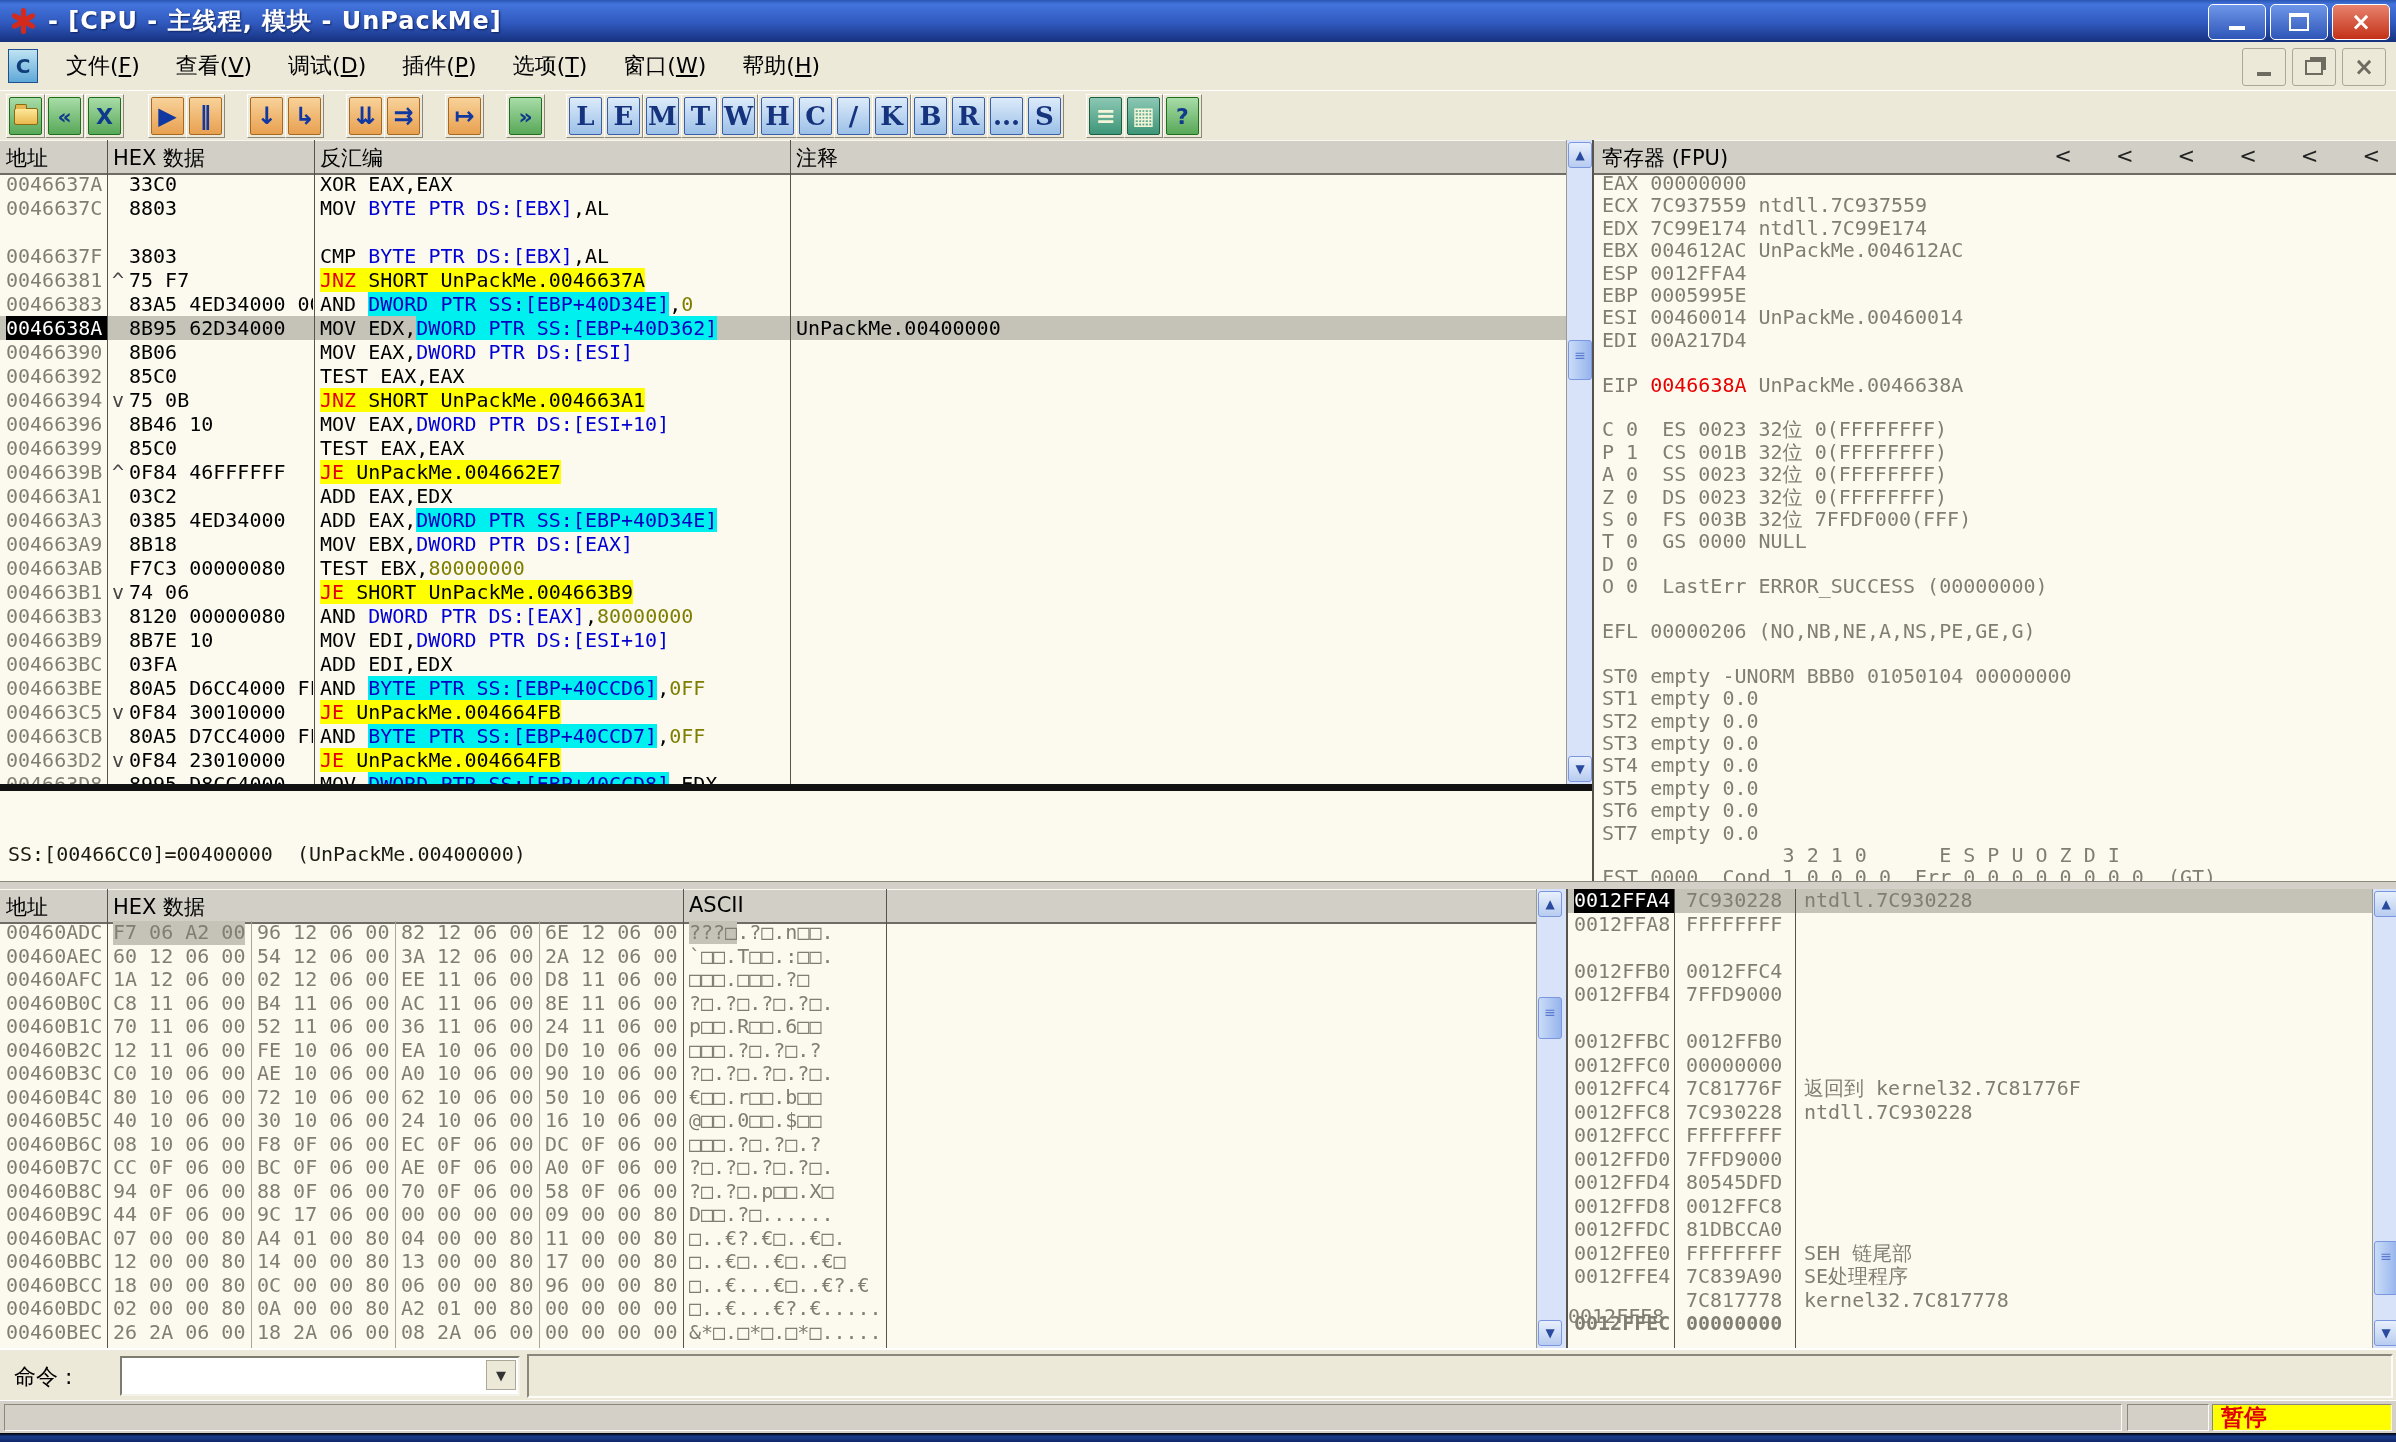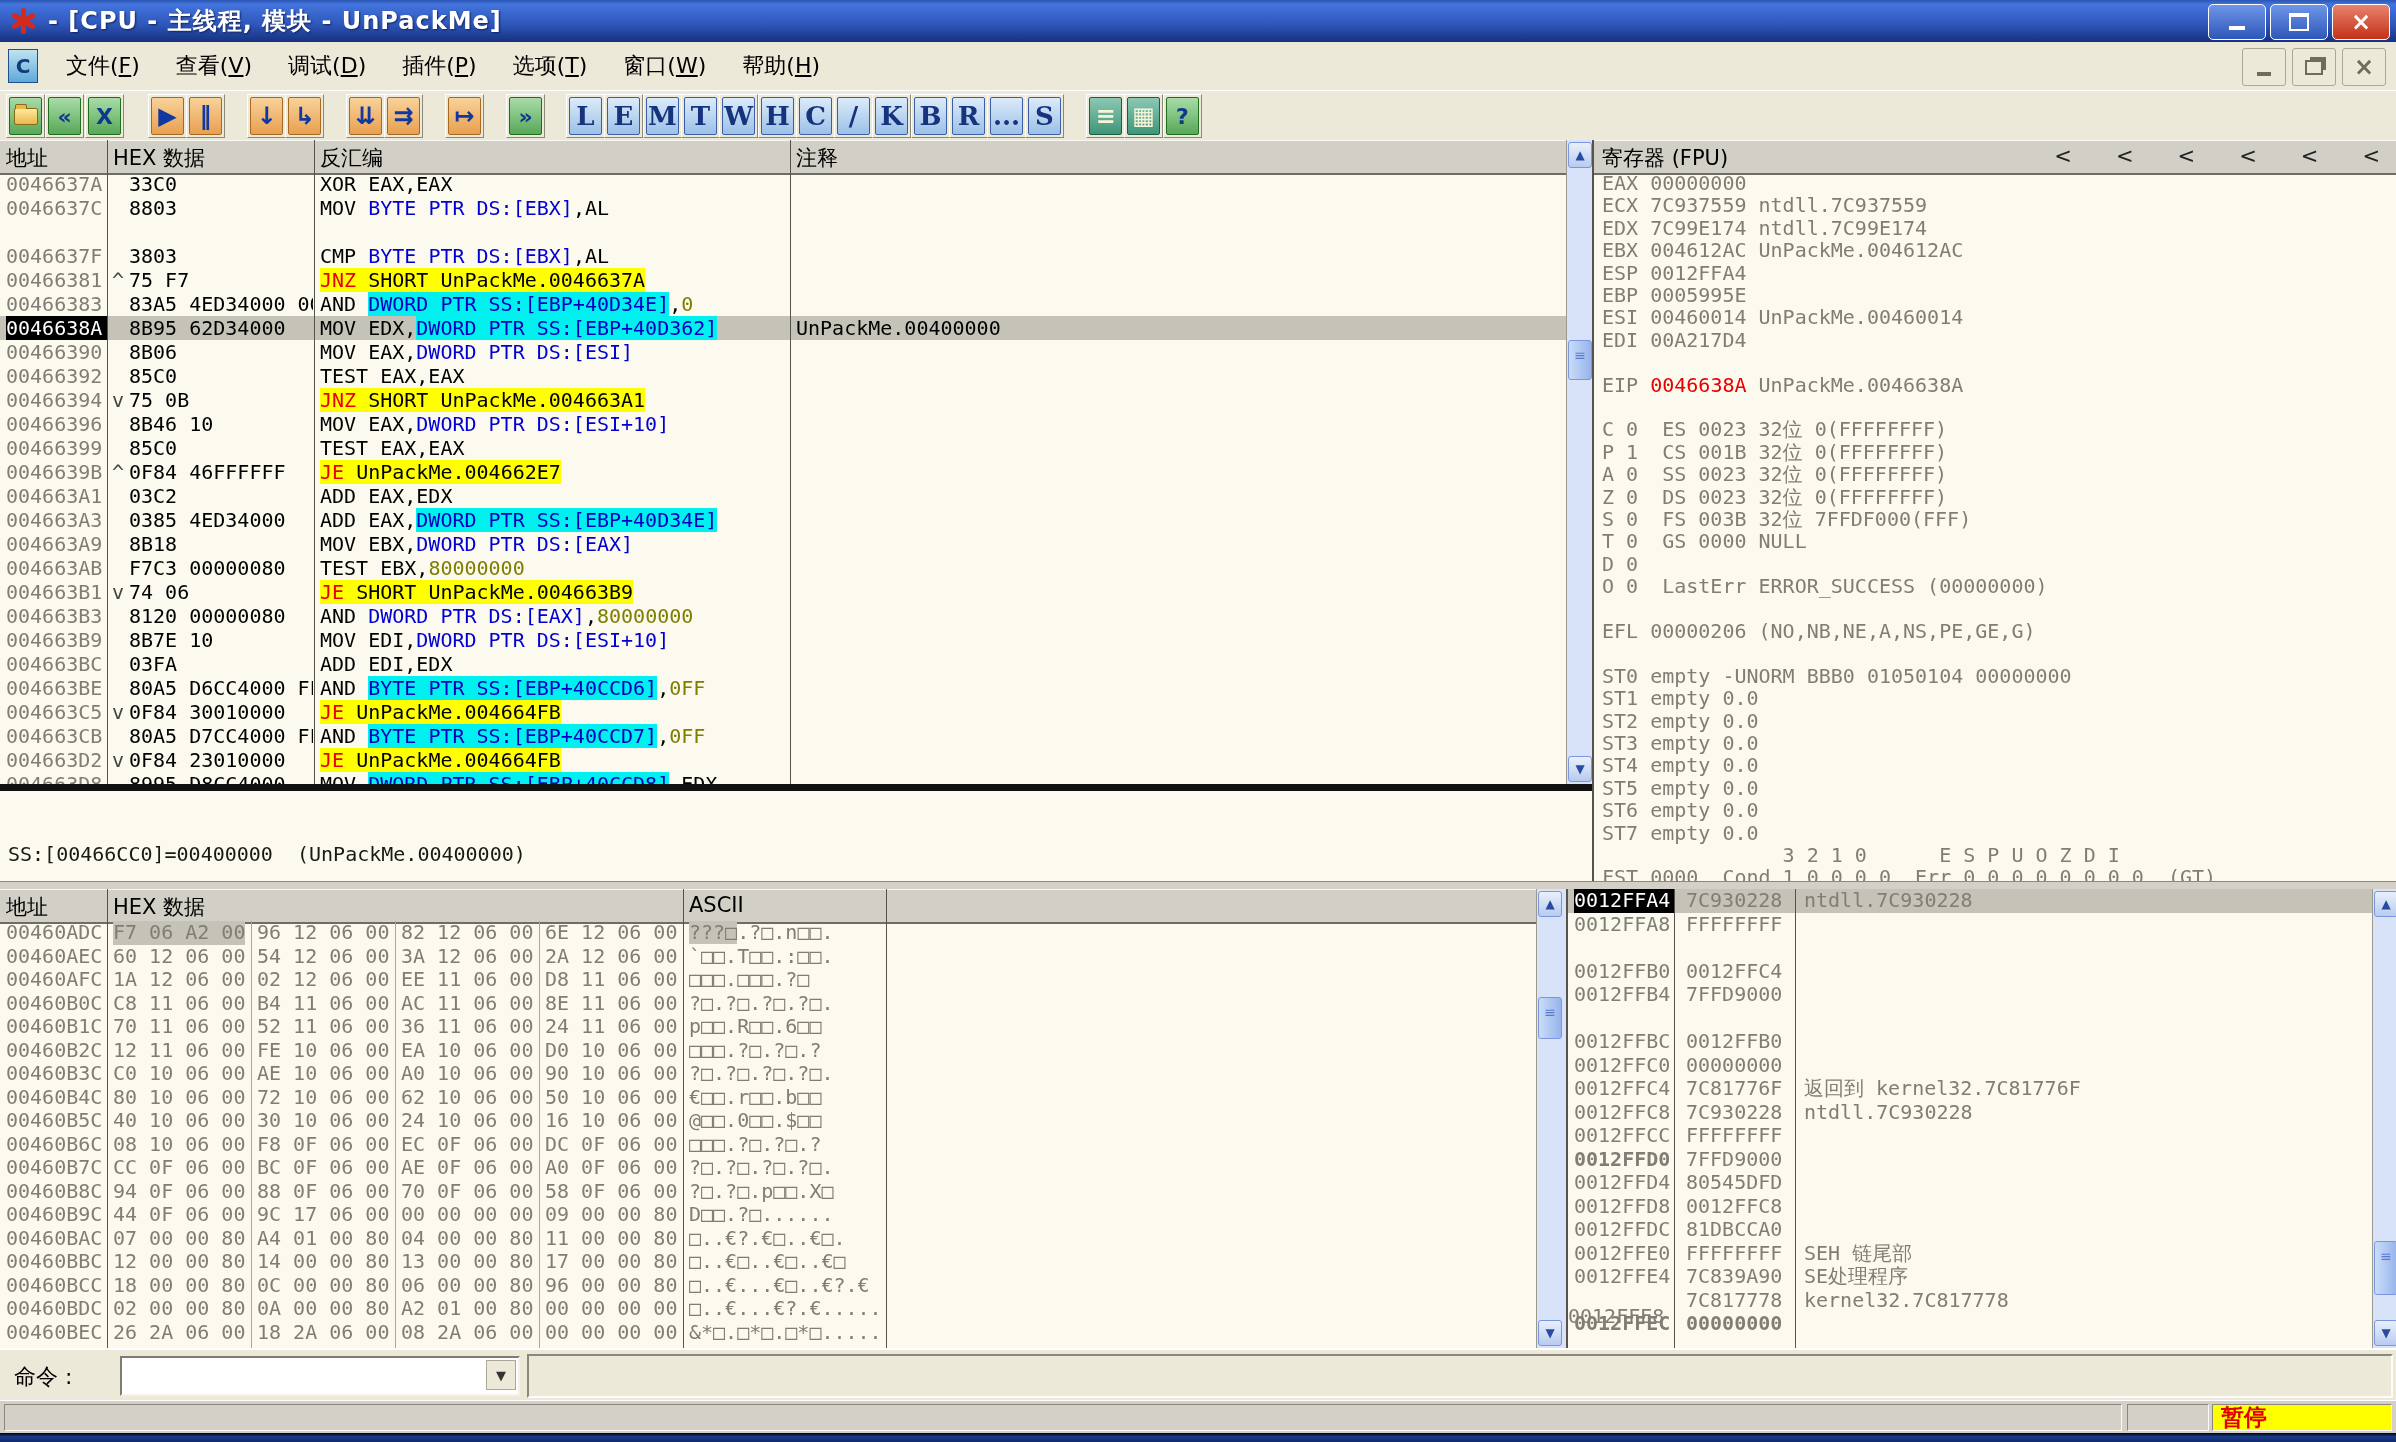--- a/index.html
+++ b/index.html
@@ -325,21 +325,21 @@
     <div id="stack-rows" style="position:absolute;left:0;top:0;width:100%;height:100%;overflow:hidden;">
         <div class="row mono sel-row" style="top: 0px; height: 23.5px; font-size: 20px; line-height: 23.5px;"><span class="cell gray sel-addr" style="left: 6px; width: 100px;">0012FFA4</span><span class="cell gray" style="left: 118px;">7C930228</span><span class="cell gray" style="left: 236px;">ntdll.7C930228</span></div>
         <div class="row mono" style="top: 23.5px; height: 23.5px; font-size: 20px; line-height: 23.5px;"><span class="cell gray" style="left: 6px; width: 100px;">0012FFA8</span><span class="cell gray" style="left: 118px;">FFFFFFFF</span></div>
         <div class="row mono" style="top: 70.5px; height: 23.5px; font-size: 20px; line-height: 23.5px;"><span class="cell gray" style="left: 6px; width: 100px;">0012FFB0</span><span class="cell gray" style="left: 118px;">0012FFC4</span></div>
         <div class="row mono" style="top: 94px; height: 23.5px; font-size: 20px; line-height: 23.5px;"><span class="cell gray" style="left: 6px; width: 100px;">0012FFB4</span><span class="cell gray" style="left: 118px;">7FFD9000</span></div>
         <div class="row mono" style="top: 141px; height: 23.5px; font-size: 20px; line-height: 23.5px;"><span class="cell gray" style="left: 6px; width: 100px;">0012FFBC</span><span class="cell gray" style="left: 118px;">0012FFB0</span></div>
         <div class="row mono" style="top: 164.5px; height: 23.5px; font-size: 20px; line-height: 23.5px;"><span class="cell gray" style="left: 6px; width: 100px;">0012FFC0</span><span class="cell gray" style="left: 118px;">00000000</span></div>
         <div class="row mono" style="top: 188px; height: 23.5px; font-size: 20px; line-height: 23.5px;"><span class="cell gray" style="left: 6px; width: 100px;">0012FFC4</span><span class="cell gray" style="left: 118px;">7C81776F</span><span class="cell gray" style="left: 236px;">返回到 kernel32.7C81776F</span></div>
         <div class="row mono" style="top: 211.5px; height: 23.5px; font-size: 20px; line-height: 23.5px;"><span class="cell gray" style="left: 6px; width: 100px;">0012FFC8</span><span class="cell gray" style="left: 118px;">7C930228</span><span class="cell gray" style="left: 236px;">ntdll.7C930228</span></div>
         <div class="row mono" style="top: 235px; height: 23.5px; font-size: 20px; line-height: 23.5px;"><span class="cell gray" style="left: 6px; width: 100px;">0012FFCC</span><span class="cell gray" style="left: 118px;">FFFFFFFF</span></div>
-        <div class="row mono" style="top: 258.5px; height: 23.5px; font-size: 20px; line-height: 23.5px;"><span class="cell gray" style="left: 6px; width: 100px; font-weight: bold;">0012FFD0</span><span class="cell gray" style="left: 118px;">7FFD9000</span></div>
+        <div class="row mono" style="top: 258.5px; height: 23.5px; font-size: 20px; line-height: 23.5px;"><span class="cell gray" style="left: 6px; width: 100px;">0012FFD0</span><span class="cell gray" style="left: 118px;">7FFD9000</span></div>
         <div class="row mono" style="top: 282px; height: 23.5px; font-size: 20px; line-height: 23.5px;"><span class="cell gray" style="left: 6px; width: 100px;">0012FFD4</span><span class="cell gray" style="left: 118px;">80545DFD</span></div>
         <div class="row mono" style="top: 305.5px; height: 23.5px; font-size: 20px; line-height: 23.5px;"><span class="cell gray" style="left: 6px; width: 100px;">0012FFD8</span><span class="cell gray" style="left: 118px;">0012FFC8</span></div>
         <div class="row mono" style="top: 329px; height: 23.5px; font-size: 20px; line-height: 23.5px;"><span class="cell gray" style="left: 6px; width: 100px;">0012FFDC</span><span class="cell gray" style="left: 118px;">81DBCCA0</span></div>
         <div class="row mono" style="top: 352.5px; height: 23.5px; font-size: 20px; line-height: 23.5px;"><span class="cell gray" style="left: 6px; width: 100px;">0012FFE0</span><span class="cell gray" style="left: 118px;">FFFFFFFF</span><span class="cell gray" style="left: 236px;">SEH 链尾部</span></div>
         <div class="row mono" style="top: 376px; height: 23.5px; font-size: 20px; line-height: 23.5px;"><span class="cell gray" style="left: 6px; width: 100px;">0012FFE4</span><span class="cell gray" style="left: 118px;">7C839A90</span><span class="cell gray" style="left: 236px;">SE处理程序</span></div>
         <div class="row mono" style="top: 399.5px; height: 23.5px; font-size: 20px; line-height: 23.5px;"><span class="cell gray" style="left: 0; width: 100px; margin-top: 16px;">0012FFE8</span><span class="cell gray" style="left: 118px;">7C817778</span><span class="cell gray" style="left: 236px;">kernel32.7C817778</span></div>
         <div class="row mono" style="top: 423px; height: 23.5px; font-size: 20px; line-height: 23.5px; font-weight: bold;"><span class="cell gray" style="left: 6px; width: 100px;">0012FFEC</span><span class="cell gray" style="left: 118px;">00000000</span></div>
       </div>
     <div class="vline" style="left:106px"></div>
     <div class="vline" style="left:227px"></div>

